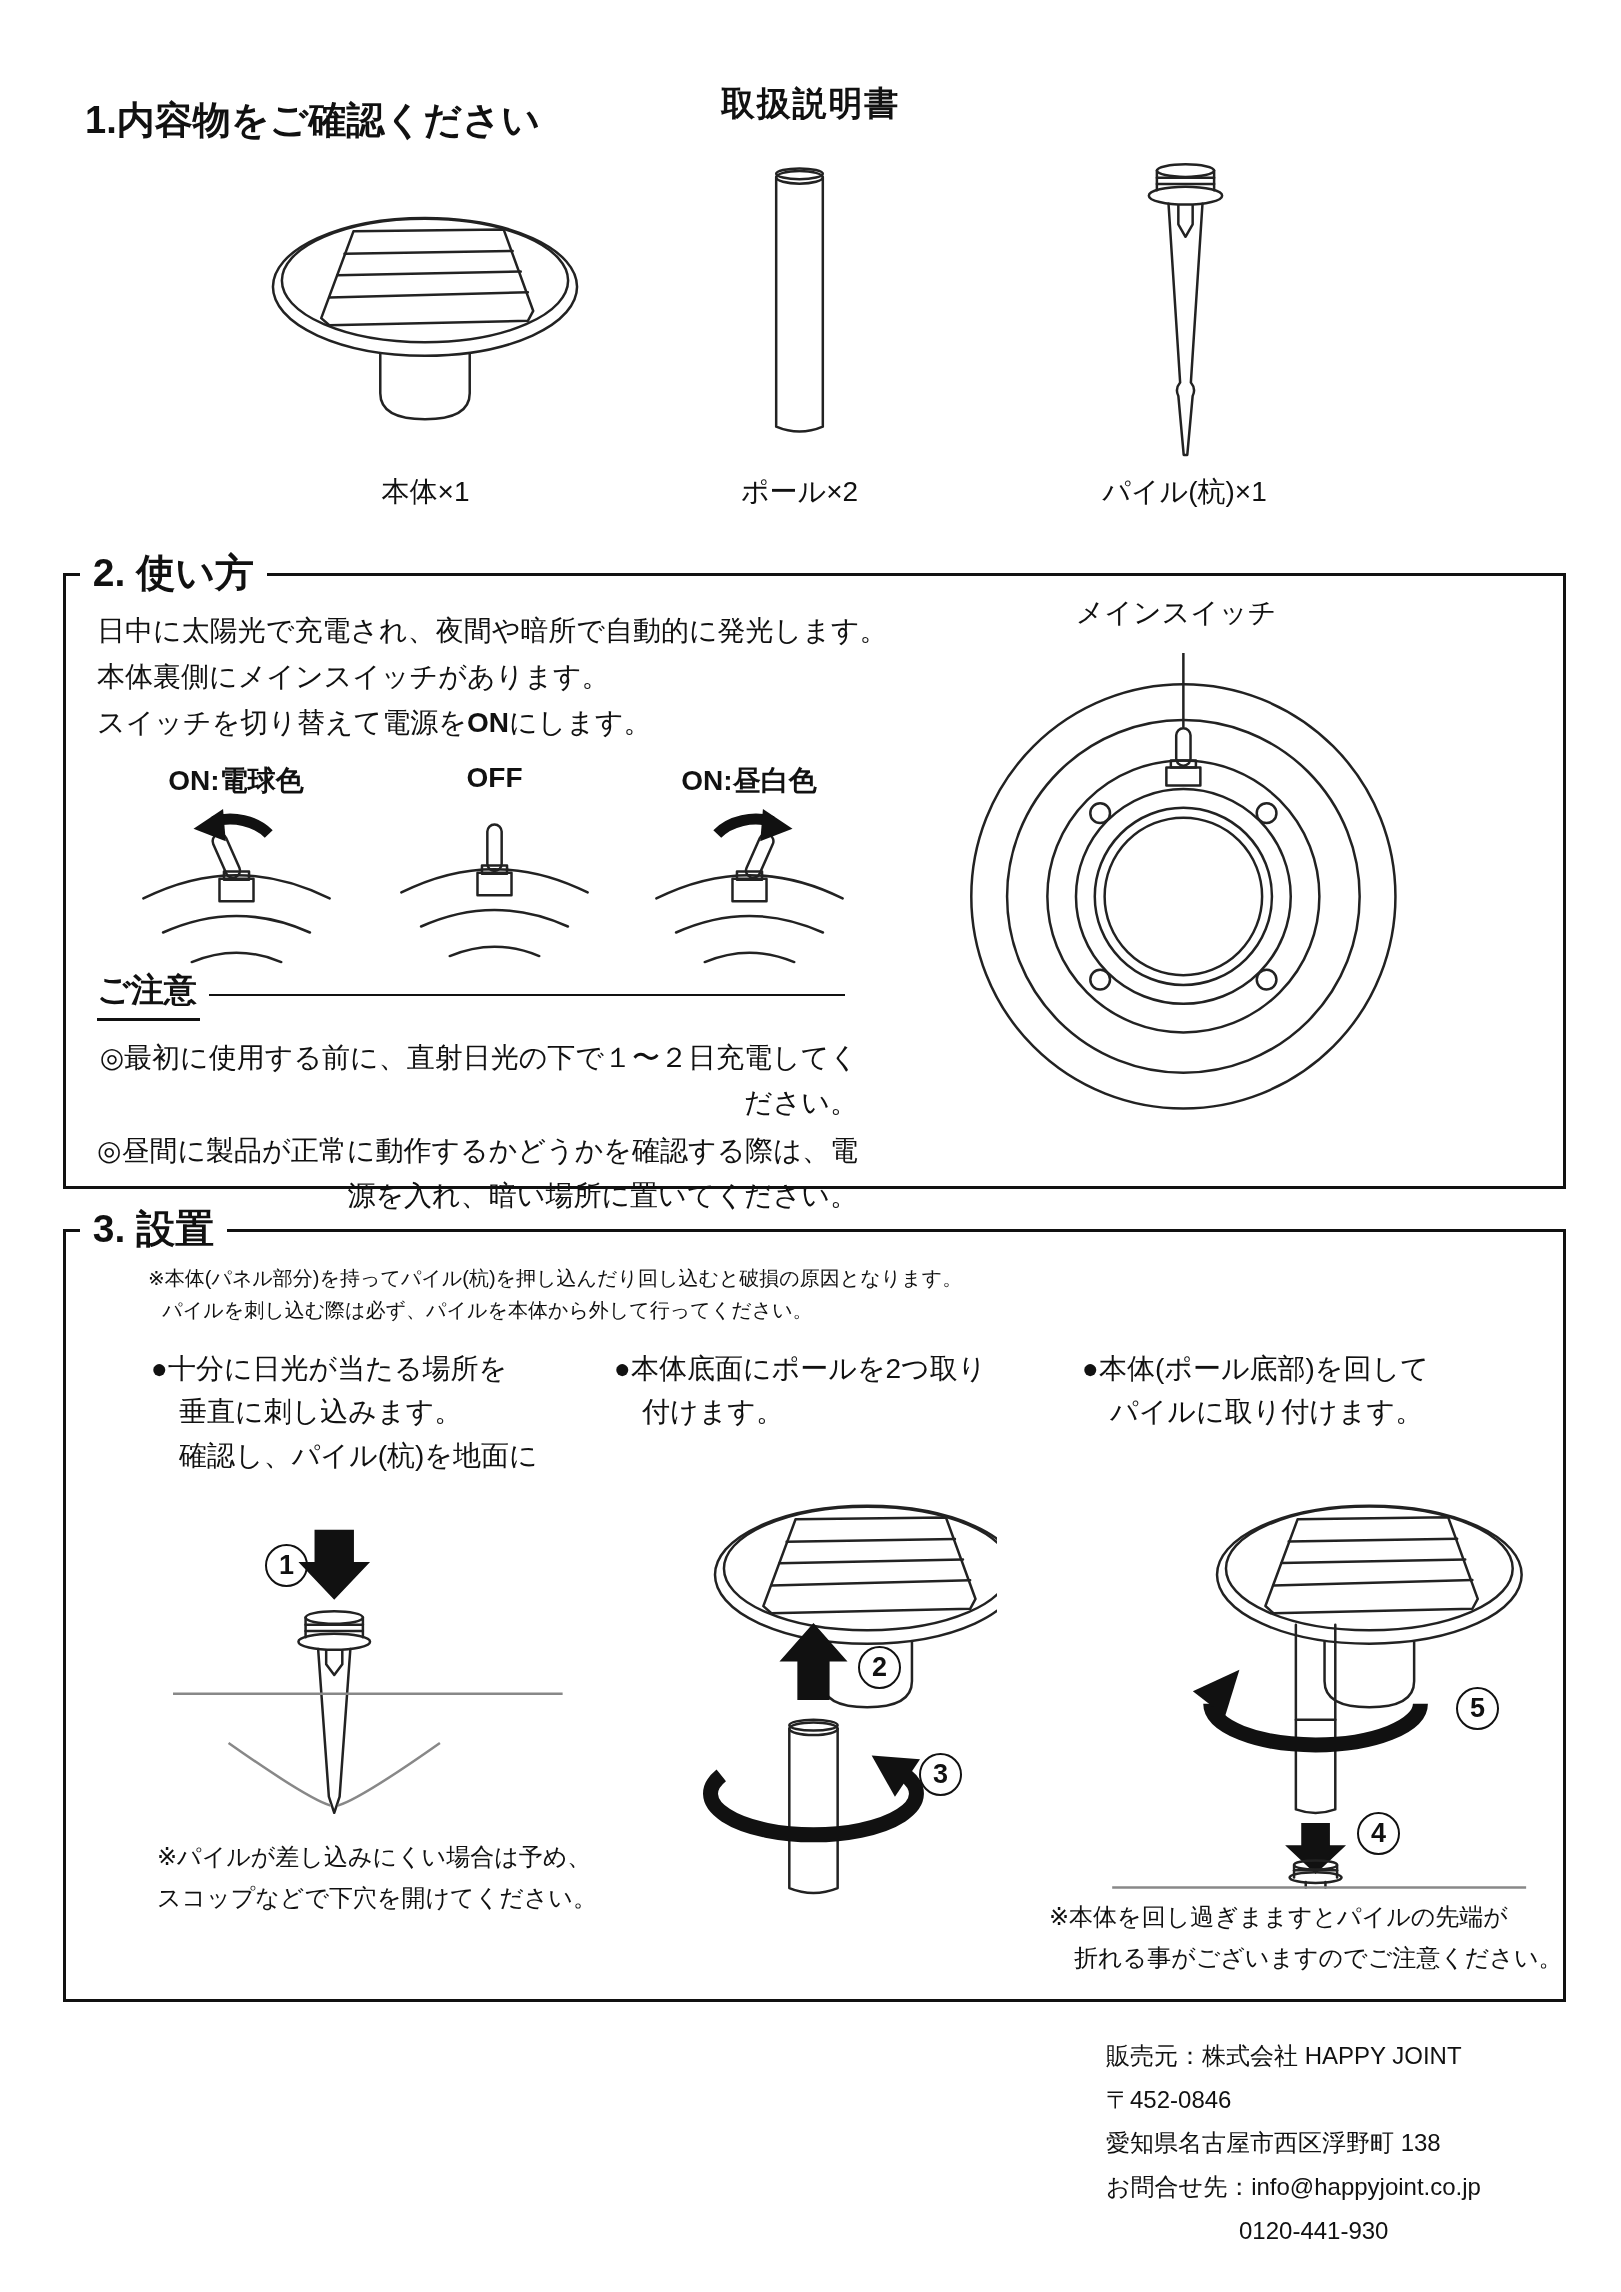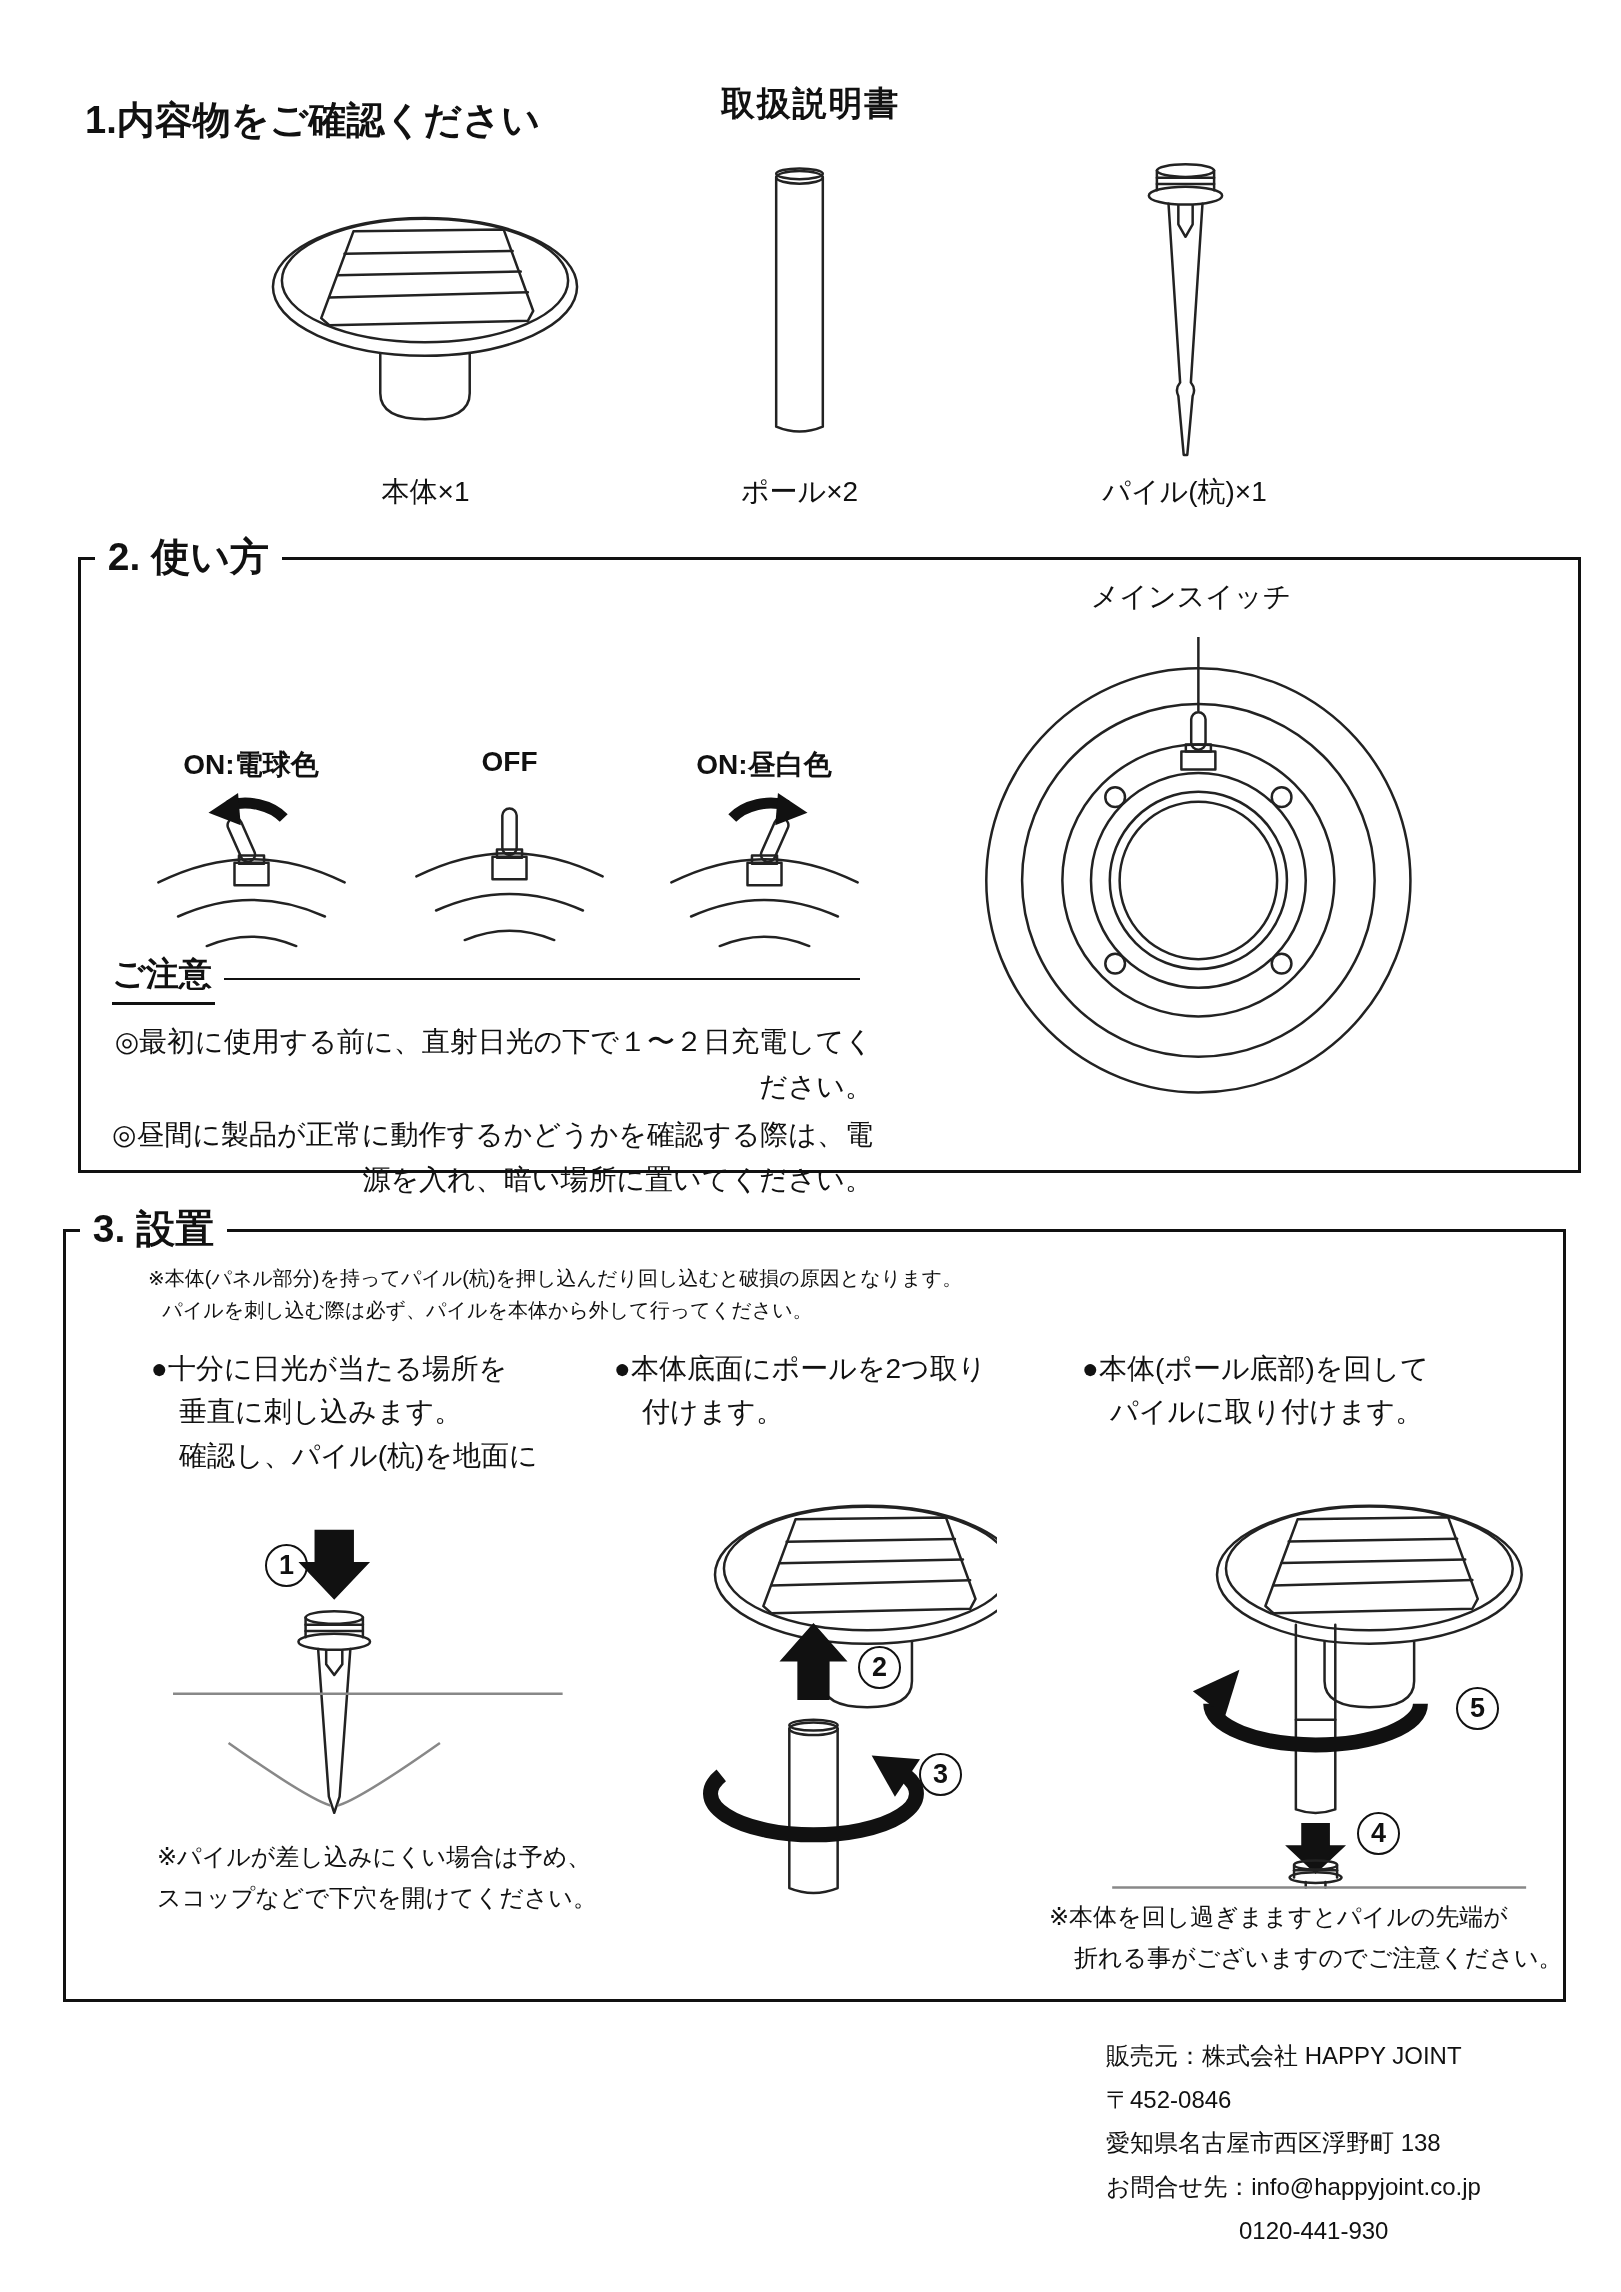--- a/index.html
+++ b/index.html
@@ -91,23 +91,28 @@
     <use href="#sym-pole"></use>
   </svg>
 <svg class="abs" style="top:159px;left:1145px;" width="81" height="304" viewBox="0 0 90 340">
     <use href="#sym-pile"></use>
   </svg>
 
 <div class="abs item-label" style="left:309px;">本体×1</div>
 <div class="abs item-label" style="left:683px;">ポール×2</div>
 <div class="abs item-label" style="left:1068px;">パイル(杭)×1</div>
 
-<div class="sec-box" style="top:557px;left:63px;width:1497px;height:610px;margin-left:15px;">
+<div class="sec-box" style="top:573px;left:63px;width:1497px;height:610px;">
   <div class="sec-title">2. 使い方</div>
 
+  <div class="abs intro">
+    <div>日中に太陽光で充電され、夜間や暗所で自動的に発光します。</div>
+    <div>本体裏側にメインスイッチがあります。</div>
+    <div><span>スイッチを切り替えて電源を</span><span style="font-weight:bold">ON</span><span>にします。</span></div>
+  </div>
 
   <div class="sw-fig" style="top:186px;left:49px;width:242px;">
     <div class="sw-label">ON:電球色</div>
     <svg width="197" height="157" viewBox="0 0 220 175">
       <path class="line-art" d="M6,102 Q110,50 214,102"></path>
       <path class="line-art" d="M28,140 Q110,103 192,140"></path>
       <path class="line-art" d="M60,173 Q110,152 160,173"></path>
       <g transform="rotate(-24 110 80)">
         <rect class="line-art" x="102" y="26" width="16" height="52" rx="8" fill="#fff"></rect>
       </g>

